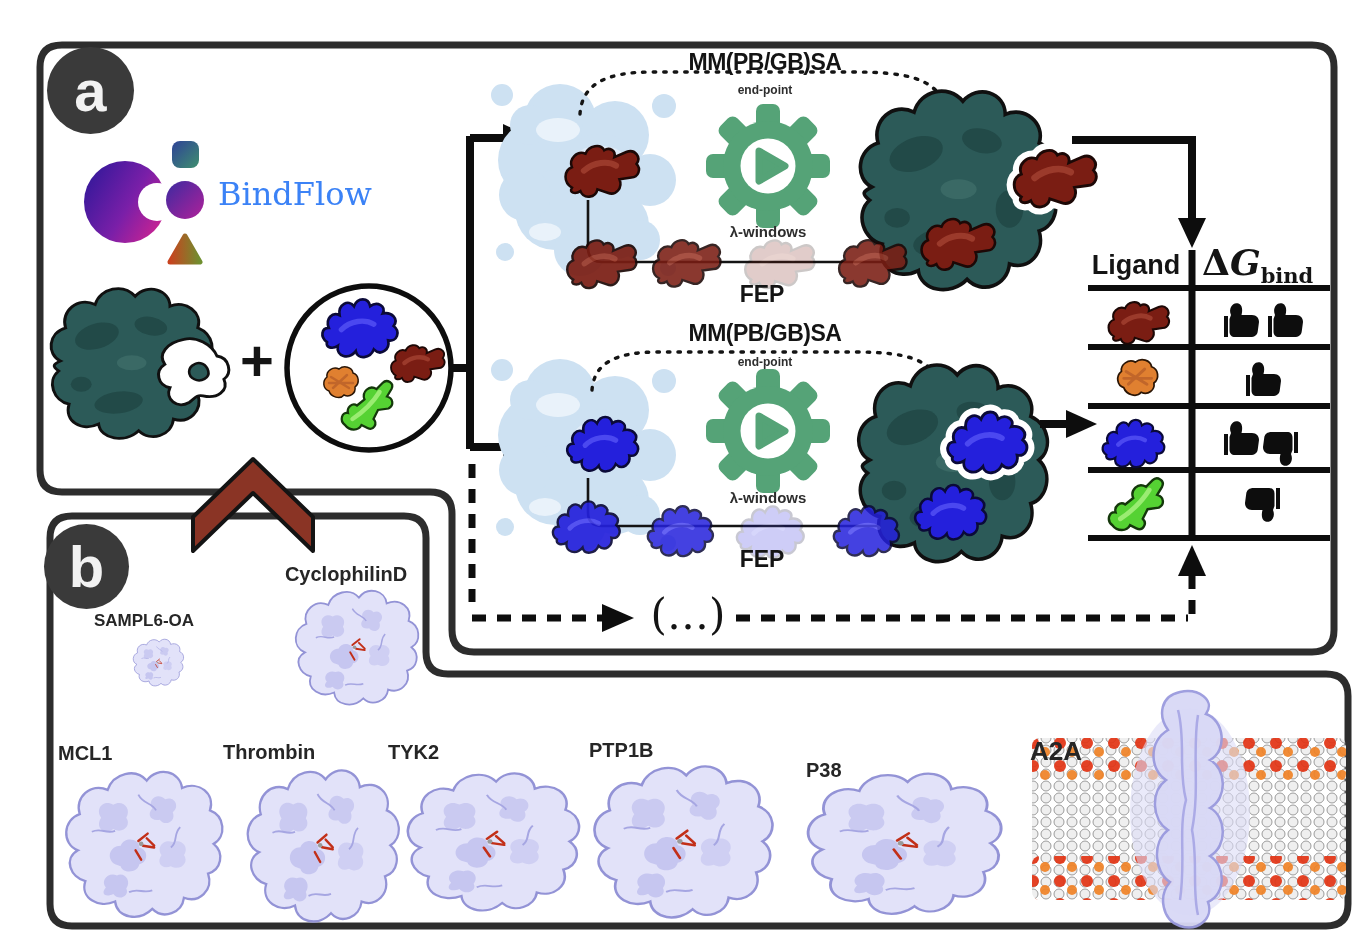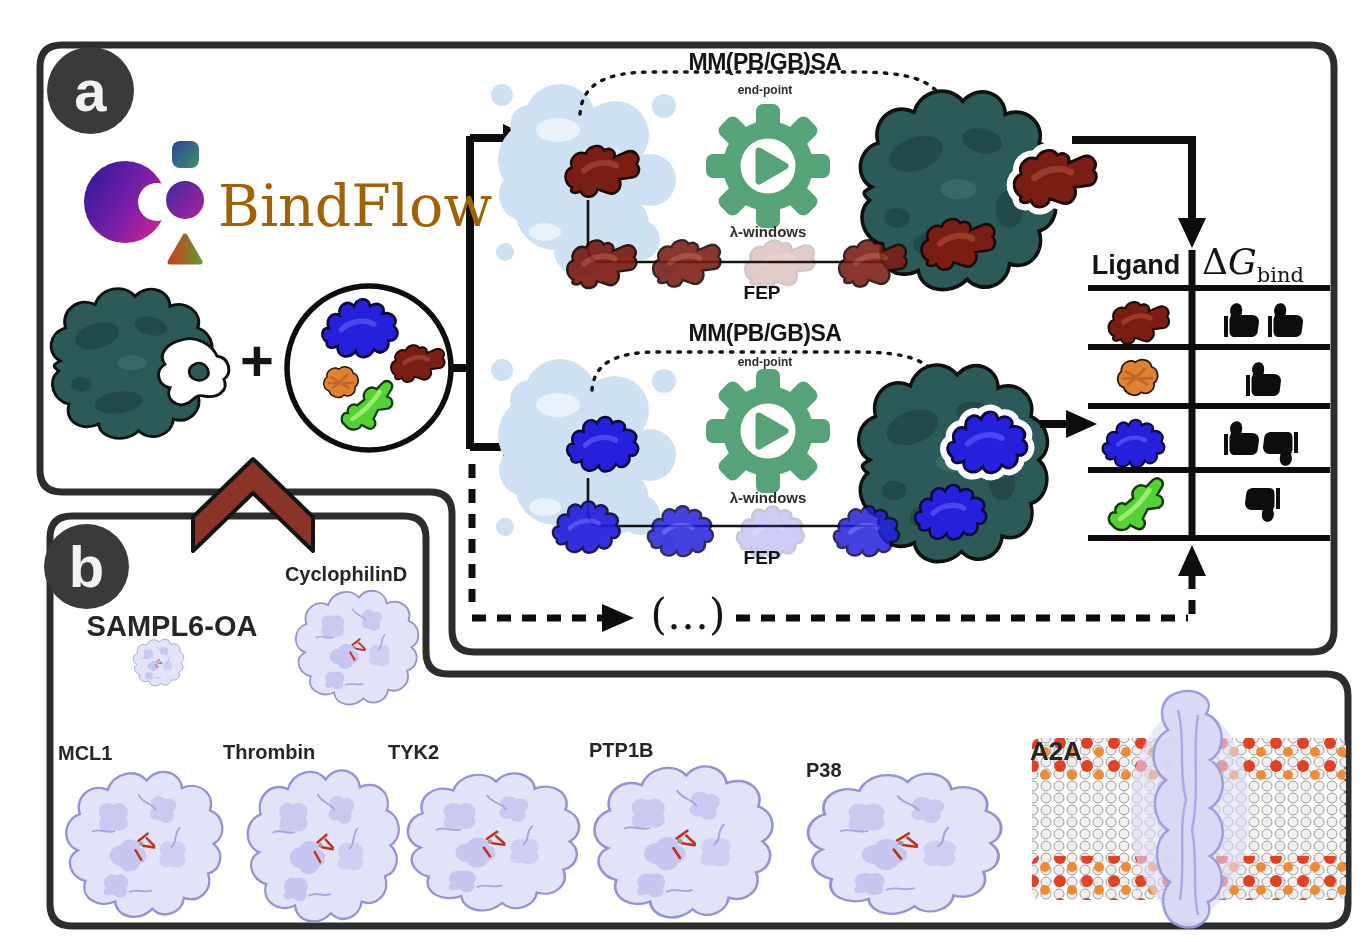--- a/index.html
+++ b/index.html
@@ -4,26 +4,26 @@
 <style>
   html,body{margin:0;padding:0;background:#fff;}
   .fig{position:relative;width:1366px;height:942px;background:#ffffff;overflow:hidden;
        font-family:"Liberation Sans",sans-serif;}
   .gfx{position:absolute;left:0;top:0;}
   .lbl{position:absolute;font-weight:700;color:#141414;white-space:nowrap;line-height:1;}
   .ctr{transform:translateX(-50%);}
   .mm{font-size:23px;letter-spacing:-0.5px;}
   .ep{font-size:12px;color:#2d2d2d;}
   .lw{font-size:15px;color:#2d2d2d;}
-  .fep{font-size:19px;text-align:right;}
-  .bindflow{font-family:"DejaVu Serif",serif;font-weight:400;font-size:57px;color:#a16207;}
+  .fep{font-size:23px;text-align:right;}
+  .bindflow{font-family:"DejaVu Serif",serif;font-weight:400;font-size:32px;color:#3b82f6;}
   .plus{font-size:58px;font-weight:700;}
   .dots{font-family:"DejaVu Serif",serif;font-weight:400;font-size:42px;color:#141414;}
   .tblhdr1{font-size:27px;text-align:center;width:100px;}
-  .dg{font-family:"DejaVu Serif",serif;font-weight:400;font-size:36px;text-align:right;}
+  .dg{font-family:"DejaVu Serif",serif;font-weight:700;font-size:36px;text-align:right;}
   .dg .gi{font-style:italic;}
   .dg sub{font-size:21px;font-style:normal;}
   .syslbl{font-size:20px;color:#262626;}
   .badge{position:absolute;background:#3a3a3a;border-radius:50%;color:#f2f2f2;
          display:flex;align-items:center;justify-content:center;
          font-weight:800;font-size:58px;}
   .thumbs{position:absolute;left:1198px;width:130px;display:flex;align-items:center;justify-content:center;}
   .thumb{width:42px;height:42px;fill:#0d0d0d;flex:0 0 auto;}
   .thumb + .thumb{margin-left:2px;}
   .thumb.down{transform:translate(-4px,13px);}
@@ -322,21 +322,21 @@
       <svg class="thumb down" viewBox="0 0 40 42">
         <path d="M10,17 C7,10 12,3.5 17.5,5.5 C21.5,7 21.8,12.5 20.5,17 L31,17 C35.5,17 38,20 38,24 L36.8,33 C36.4,37 33.5,39 29.5,39 L14,39 C10.5,39 8.5,37 8.5,33.5 L8.5,21 Z M3,18 L7,18 L7,39 L3,39 Z" transform="rotate(180 20 21)"></path>
       </svg>
     </div>
   <div class="thumbs" style="top:472px;height:60px;">
       <svg class="thumb down" viewBox="0 0 40 42">
         <path d="M10,17 C7,10 12,3.5 17.5,5.5 C21.5,7 21.8,12.5 20.5,17 L31,17 C35.5,17 38,20 38,24 L36.8,33 C36.4,37 33.5,39 29.5,39 L14,39 C10.5,39 8.5,37 8.5,33.5 L8.5,21 Z M3,18 L7,18 L7,39 L3,39 Z" transform="rotate(180 20 21)"></path>
       </svg>
     </div>
 
-  <div class="lbl syslbl ctr" style="left:172px;top:612px;font-size:29px;">SAMPL6-OA</div>
+  <div class="lbl syslbl ctr" style="left:144px;top:612px;font-size:17px;">SAMPL6-OA</div>
   <div class="lbl syslbl ctr" style="left:346px;top:564px;">CyclophilinD</div>
   <div class="lbl syslbl" style="left:58px;top:743px;">MCL1</div>
   <div class="lbl syslbl" style="left:223px;top:742px;">Thrombin</div>
   <div class="lbl syslbl" style="left:388px;top:742px;">TYK2</div>
   <div class="lbl syslbl" style="left:589px;top:740px;">PTP1B</div>
   <div class="lbl syslbl" style="left:806px;top:760px;">P38</div>
   <div class="lbl syslbl" style="left:1030px;top:710px;font-size:26px;margin-top:28px;">A2A</div>
 </div>
 
 </body></html>

